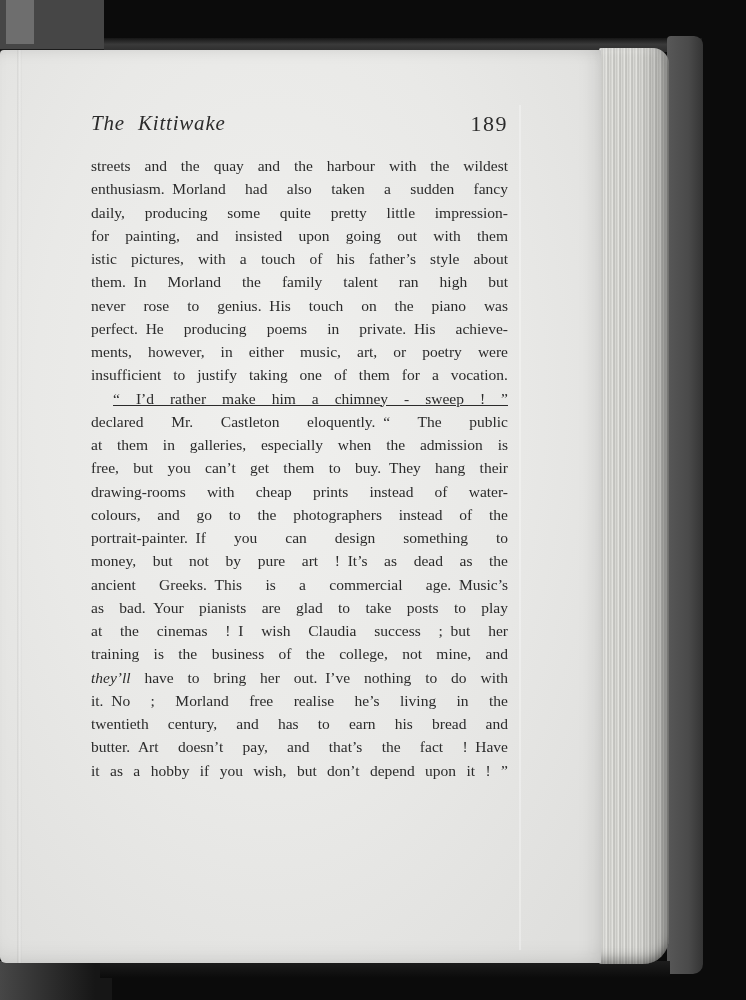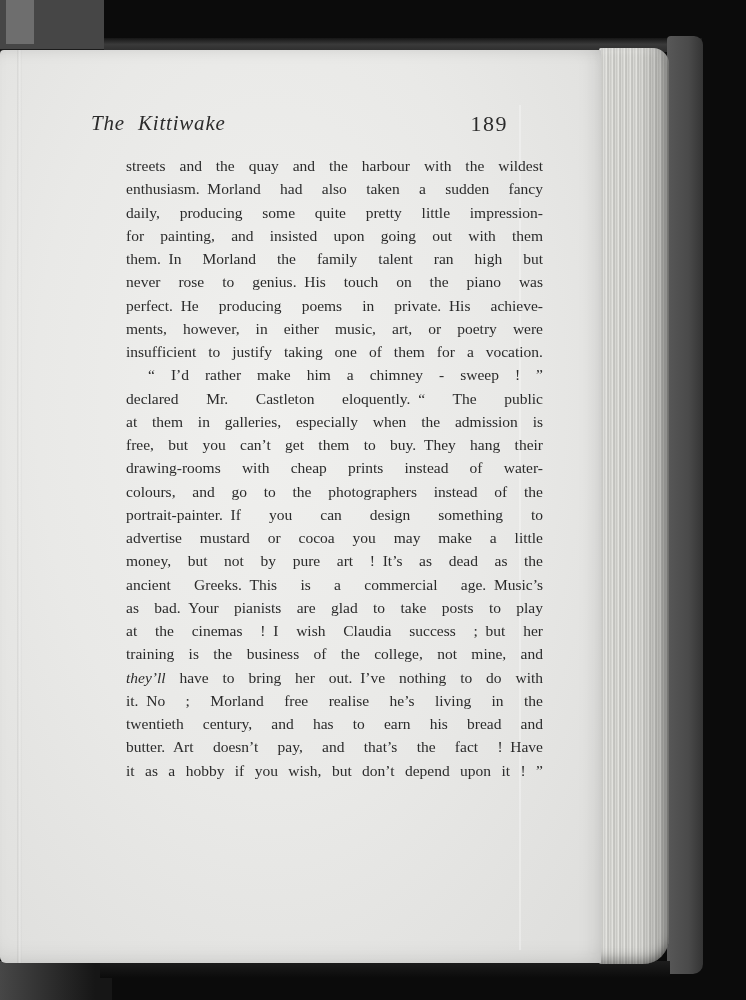--- a/index.html
+++ b/index.html
@@ -69,27 +69,27 @@
   .head-title{
     display:block;text-align:left;font-style:italic;font-size:21px;
     letter-spacing:.8px;word-spacing:7px;line-height:30px;
   }
   .head-folio{
     position:absolute;right:0;top:0;font-size:22px;line-height:32px;
     letter-spacing:1.5px;
   }
   .page-text{
     position:absolute;left:91px;top:104px;width:417px;
-    color:#2b2b2b;font-size:15.5px;margin-left:35px;
+    color:#2b2b2b;font-size:15.5px;
   }
   .line{
     height:23.25px;line-height:23.25px;overflow:hidden;
     text-align:justify;text-align-last:justify;
   }
-  .line.indent{padding-left:22px;}
+  .line.indent{padding-left:22px;text-decoration:underline;}
   .line i{font-style:italic;}
 </style>
 </head>
 <body>
 
 <div class="scene">
 
   <div class="cover-top-edge"></div>
   <div class="cover-top-left"></div>
   <div class="cover-accent"></div>
@@ -106,33 +106,33 @@
     <div class="running-head">
       <span class="head-title">The Kittiwake</span>
       <span class="head-folio">189</span>
     </div>
 
     <div class="page-text">
         <div class="line"><span>streets and the quay and the harbour with the wildest</span></div>
         <div class="line"><span>enthusiasm. Morland had also taken a sudden fancy</span></div>
         <div class="line"><span>daily, producing some quite pretty little impression-</span></div>
         <div class="line"><span>for painting, and insisted upon going out with them</span></div>
+        <div class="line"><span>istic pictures, with a touch of his father’s style about</span></div>
         <div class="line"><span>them. In Morland the family talent ran high but</span></div>
         <div class="line"><span>never rose to genius. His touch on the piano was</span></div>
         <div class="line"><span>perfect. He producing poems in private. His achieve-</span></div>
         <div class="line"><span>ments, however, in either music, art, or poetry were</span></div>
         <div class="line"><span>insufficient to justify taking one of them for a vocation.</span></div>
         <div class="line indent"><span>“ I’d rather make him a chimney - sweep ! ”</span></div>
         <div class="line"><span>declared Mr. Castleton eloquently. “ The public</span></div>
         <div class="line"><span>at them in galleries, especially when the admission is</span></div>
         <div class="line"><span>free, but you can’t get them to buy. They hang their</span></div>
         <div class="line"><span>drawing-rooms with cheap prints instead of water-</span></div>
         <div class="line"><span>colours, and go to the photographers instead of the</span></div>
         <div class="line"><span>portrait-painter. If you can design something to</span></div>
-        <div class="line"><span>advertise mustard or cocoa you may make a little</span></div>
         <div class="line"><span>money, but not by pure art ! It’s as dead as the</span></div>
         <div class="line"><span>ancient Greeks. This is a commercial age. Music’s</span></div>
         <div class="line"><span>as bad. Your pianists are glad to take posts to play</span></div>
         <div class="line"><span>at the cinemas ! I wish Claudia success ; but her</span></div>
         <div class="line"><span>training is the business of the college, not mine, and</span></div>
         <div class="line"><i>they’ll</i><span> have to bring her out. I’ve nothing to do with</span></div>
         <div class="line"><span>it. No ; Morland free realise he’s living in the</span></div>
         <div class="line"><span>twentieth century, and has to earn his bread and</span></div>
         <div class="line"><span>butter. Art doesn’t pay, and that’s the fact ! Have</span></div>
         <div class="line"><span>it as a hobby if you wish, but don’t depend upon it ! ”</span></div>

